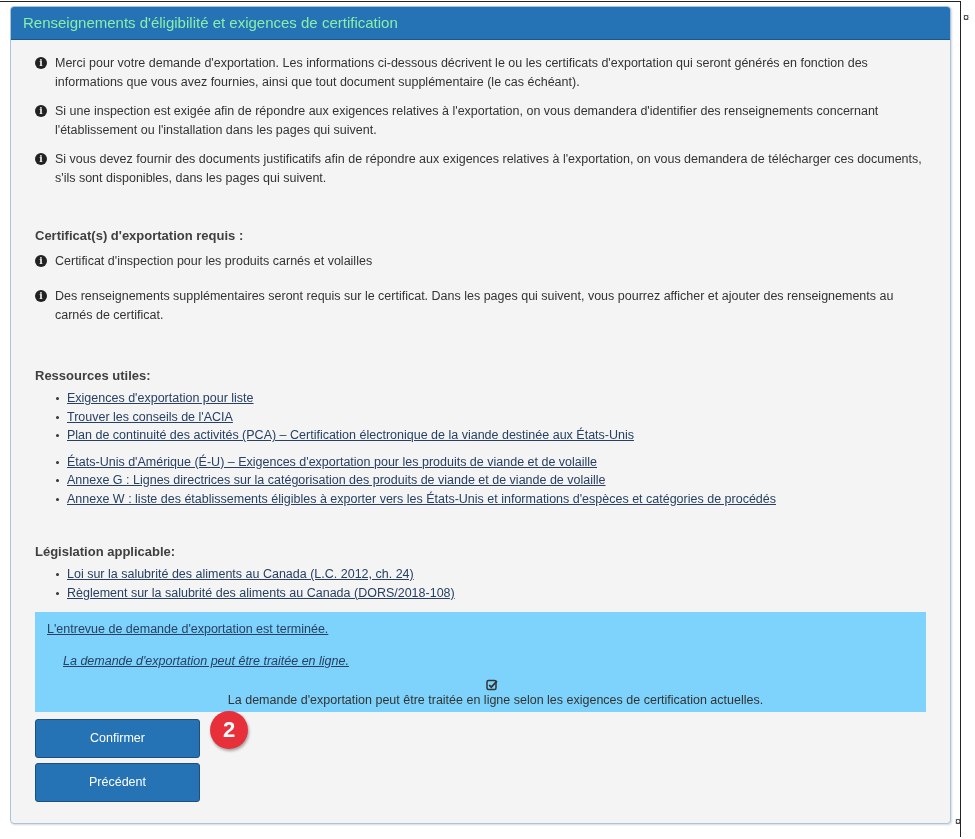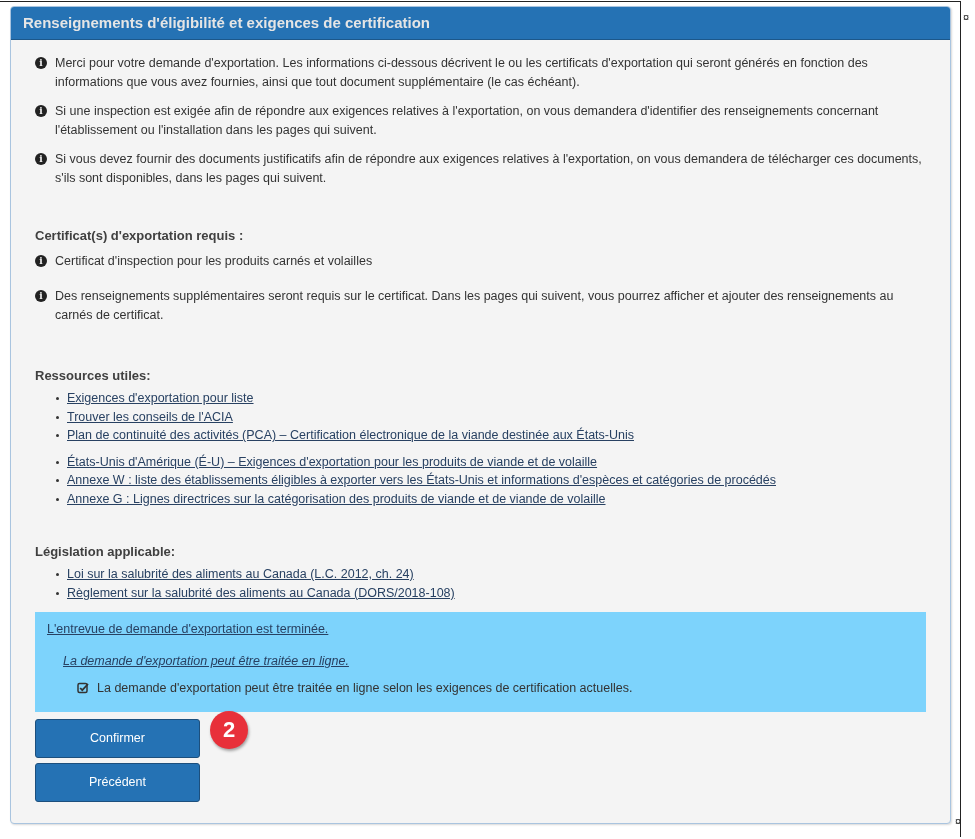--- a/index.html
+++ b/index.html
@@ -31,22 +31,22 @@
     width: 941px; height: 818px;
     border: 1px solid #a9c4df;
     border-radius: 4px;
     background: #f4f4f4;
     box-sizing: border-box;
     box-shadow: 1px 1px 2px rgba(0,0,0,0.15);
     overflow: hidden;
   }
   .panel-heading {
     background: #2572b4;
-    color: #e5e5e5;
-    font-weight: bold;
+    color: #86efac;
+    font-weight: normal;
     font-size: 15px;
     height: 32px;
     line-height: 32px;
     padding-left: 12px;
     border-bottom: 1px solid #1c578a;
   }
   .panel-body {
     padding: 14px 24px 0 24px;
     font-size: 12.5px;
   }
@@ -103,20 +103,21 @@
     padding: 8px 12px 12px 12px;
     height: 80px;
     box-sizing: content-box;
   }
   .status-box .lvl1 { display: block; line-height: 18px; }
   .status-box .lvl2 { display: block; margin: 14px 0 9px 16px; line-height: 18px; font-style: italic; }
   .status-box .check-row {
     display: flex; align-items: center;
     margin: 6px 0 0 30px;
     line-height: 18px;
+    flex-direction: column;
   }
   .check-icon {
     width: 12px; height: 12px;
     margin-right: 8px;
   }
   .btn {
     display: block;
     width: 165px; height: 39px;
     background: #2572b4;
     border: 1px solid #1c4f7d;
@@ -192,22 +193,22 @@
     <div>
       <div class="section-title" style="margin-bottom:6px">Ressources utiles:</div>
       <ul class="links">
         <li><a class="link">Exigences d'exportation pour liste</a></li>
         <li><a class="link">Trouver les conseils de l'ACIA</a></li>
         <li><a class="link">Plan de continuité des activités (PCA) – Certification électronique de la viande destinée aux États-Unis</a></li>
       </ul>
       <div style="height:8px"></div>
       <ul class="links">
         <li><a class="link">États-Unis d'Amérique (É-U) – Exigences d'exportation pour les produits de viande et de volaille</a></li>
+        <li><a class="link">Annexe G : Lignes directrices sur la catégorisation des produits de viande et de viande de volaille</a></li>
         <li><a class="link">Annexe W : liste des établissements éligibles à exporter vers les États-Unis et informations d'espèces et catégories de procédés</a></li>
-        <li><a class="link">Annexe G : Lignes directrices sur la catégorisation des produits de viande et de viande de volaille</a></li>
       </ul>
     </div>
 
     <div style="height:20px"></div>
 
     <div>
       <div class="section-title" style="margin-bottom:6px">Législation applicable:</div>
       <ul class="links">
         <li><a class="link">Loi sur la salubrité des aliments au Canada (L.C. 2012, ch. 24)</a></li>
         <li><a class="link">Règlement sur la salubrité des aliments au Canada (DORS/2018-108)</a></li>

